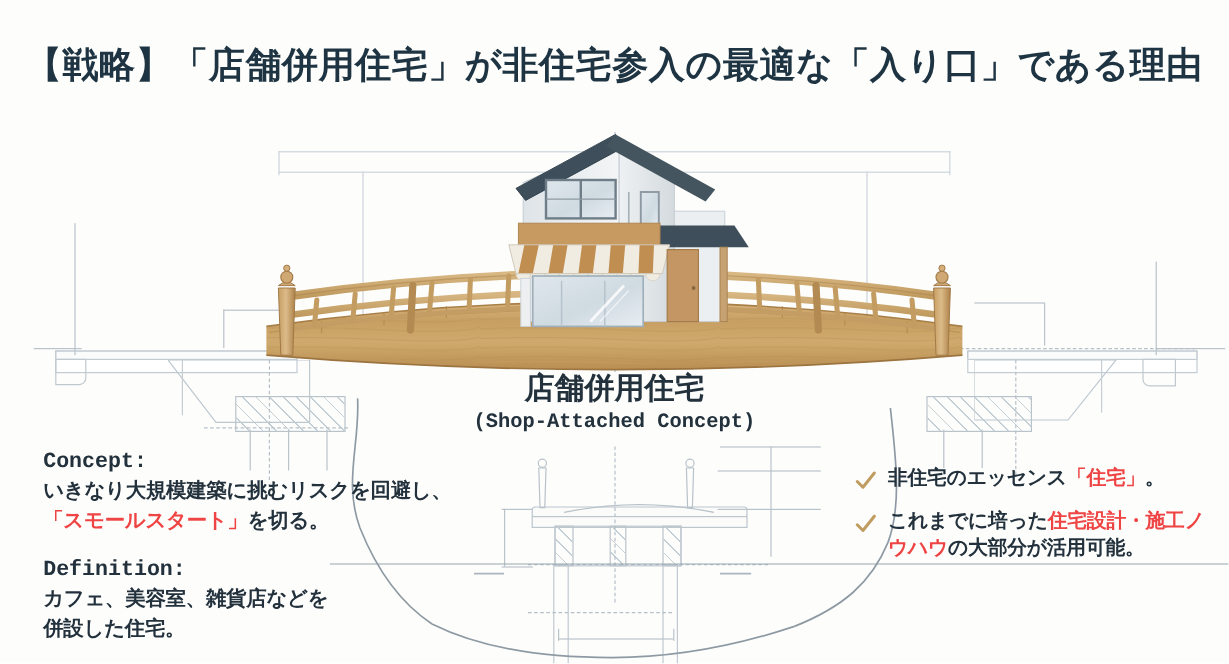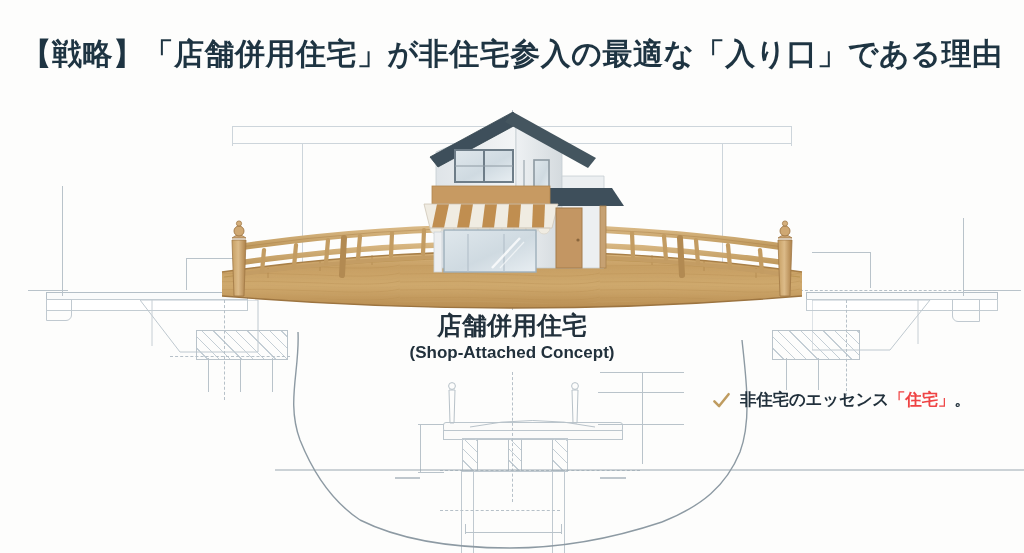--- a/index.html
+++ b/index.html
@@ -7,21 +7,21 @@
     margin: 0;
     padding: 0;
     background: #ffffff;
   }
   .slide {
     position: relative;
     width: 1024px;
     height: 553px;
     background: #fdfdfc;
     overflow: hidden;
-    font-family: Liberation Sans, sans-serif;
+    font-family: Liberation Mono, monospace;
     color: #22313c;
   }
 
   
   .title {
     position: absolute;
     top: 34px;
     left: 0;
     width: 1024px;
     text-align: center;
@@ -460,27 +460,44 @@
     <circle cx="578" cy="240" r="1.6" fill="#8a663d"></circle>
 
     <rect x="600" y="206" width="6" height="62" fill="#c6a172" stroke="#a8824f" stroke-width="0.8"></rect>
   </svg>
 
   <div class="caption" style="top:312px;">
     <div class="jp">店舗併用住宅</div>
     <div class="en">(Shop-Attached Concept)</div>
   </div>
 
+  <div class="left-block">
+    <div class="lbl">Concept:</div>
+    <div class="body-ja">いきなり大規模建築に挑むリスクを回避し、</div>
+    <div class="body-ja"><span class="tan">「スモールスタート」</span><span>を切る。</span></div>
+
+    <div class="spacer"></div>
+
+    <div class="lbl">Definition:</div>
+    <div class="body-ja">カフェ、美容室、雑貨店などを</div>
+    <div class="body-ja">併設した住宅。</div>
+  </div>
 
   <div class="right-block">
 
     <div class="bullet">
       <svg class="check" viewBox="0 0 24 24">
         <path d="M3 13 L9 19 L21 4" fill="none" stroke="#bf9c60" stroke-width="3.2" stroke-linecap="round" stroke-linejoin="round"></path>
       </svg>
       <div class="bullet-text"><span>非住宅のエッセンス</span><span class="tan">「住宅」</span><span>。</span></div>
     </div>
 
+    <div class="bullet">
+      <svg class="check" viewBox="0 0 24 24">
+        <path d="M3 13 L9 19 L21 4" fill="none" stroke="#bf9c60" stroke-width="3.2" stroke-linecap="round" stroke-linejoin="round"></path>
+      </svg>
+      <div class="bullet-text"><span>これまでに培った</span><span class="tan">住宅設計・施工ノウハウ</span><span>の大部分が活用可能。</span></div>
+    </div>
 
 
   </div>
 
 </div>
 
 </body></html>

